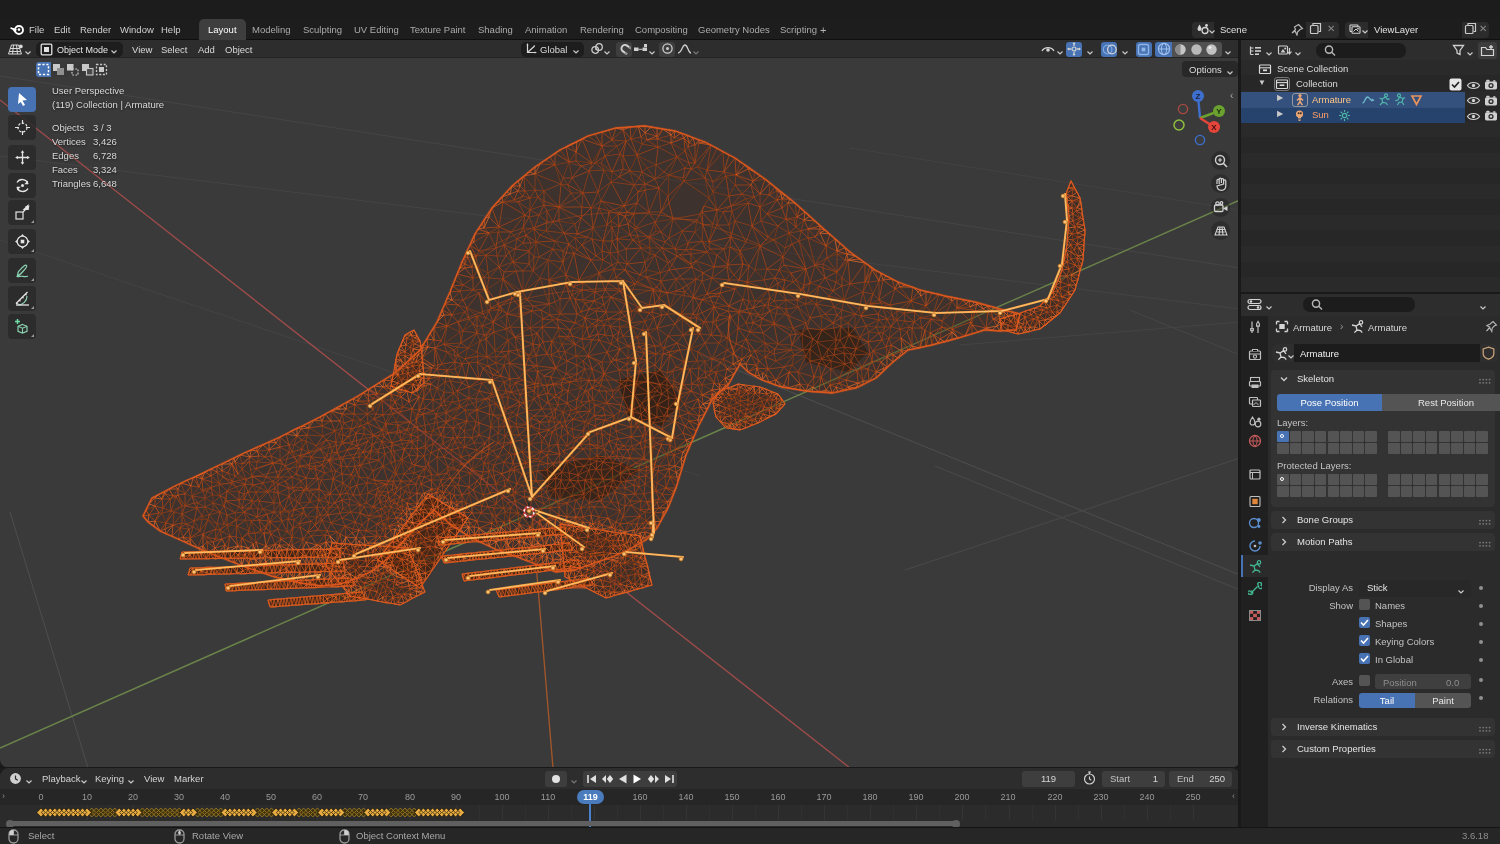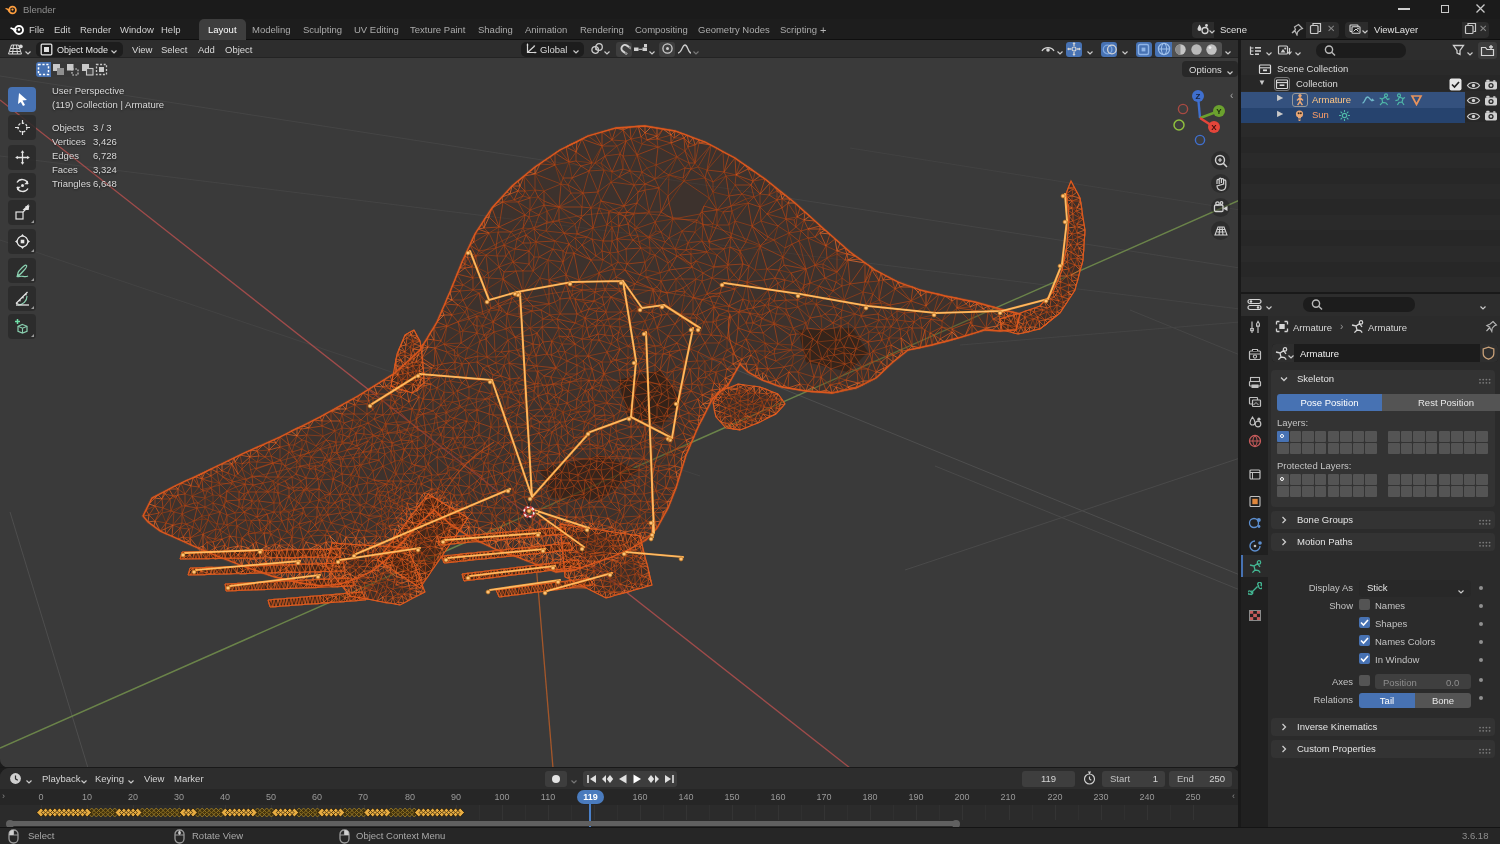--- a/index.html
+++ b/index.html
@@ -51,38 +51,20 @@
 #ruler{position:absolute;left:0;top:21px;width:1240px;height:16px;background:#262626}
 .rn{position:absolute;top:3px;width:30px;text-align:center;font-size:9px;color:#9a9a9a}
 #track{position:absolute;left:0;top:37px;width:1240px;height:15px;background:#2b2b2b}
 #statusbar{left:0;top:827px;width:1500px;height:17px;background:#262626;border-top:1px solid #141414;font-size:9.5px;color:#a9a9a9}
 .sb{position:absolute;top:2px}
 .pbtn{position:absolute;top:2.5px;height:16px;border-radius:3px;background:#3d3d3d;display:flex;align-items:center;justify-content:center}
 .field{position:absolute;background:#3e3e3e;border-radius:3px;height:16px;font-size:9.5px;color:#d5d5d5}
 </style></head><body>
 <div id="app">
 
-<div class="abs" id="titlebar">
-  <div class="abs" style="left:5px;top:4px">
-        <svg width="13" height="11" viewBox="0 0 13 11" style="">
-          <circle cx="7.5" cy="6" r="3.4" fill="none" stroke="#ff9f3f" stroke-width="1.7"></circle>
-          <circle cx="7.5" cy="5.6" r="1.1" fill="#ff9f3f"></circle>
-          <path d="M1 4.2 6 5.8 4 8.2Z" fill="#ff9f3f"></path>
-          <path d="M0.5 4.5 5 6" stroke="#ff9f3f" stroke-width="1.2"></path>
-        </svg>
-      </div>
-  <div class="abs" style="left:23px;top:4px;color:#8f8f8f;font-size:9.5px">Blender</div>
-  <div class="abs" style="left:1398px;top:8px;width:12px;height:1.5px;background:#cfcfcf"></div>
-  <div class="abs" style="left:1441px;top:4.5px;width:8px;height:8px;border:1.1px solid #c9c9c9"></div>
-  <div class="abs" style="left:1475px;top:3px">
-        <svg width="11" height="11" viewBox="0 0 11 11">
-          <path d="M1.5 1.5 9.5 9.5M9.5 1.5 1.5 9.5" stroke="#c9c9c9" stroke-width="1.3"></path>
-        </svg>
-      </div>
-</div>
 
 <div class="abs" id="menubar">
   <div class="abs" style="left:10px;top:4px">
         <svg width="15" height="13" viewBox="0 0 15 13" style="">
           <circle cx="9" cy="7" r="4" fill="none" stroke="#fff" stroke-width="1.9"></circle>
           <circle cx="9" cy="6.6" r="1.3" fill="#fff"></circle>
           <path d="M1 4.6 7 6.6 4.6 9.6Z" fill="#fff"></path>
           <path d="M0.5 5 6 7" stroke="#fff" stroke-width="1.4"></path>
         </svg>
       </div>
@@ -908,38 +890,38 @@
           <path d="M2 5.5 4.5 8 9 3" stroke="#fff" stroke-width="1.6" fill="none"></path>
         </svg>
       </div>
   <div class="lbl" style="left:134px;top:324px">Shapes</div>
   <div class="dot8" style="left:238px;top:328px"></div>
   <div class="cb on" style="left:118px;top:341px">
         <svg width="11" height="11" viewBox="0 0 11 11" style="">
           <path d="M2 5.5 4.5 8 9 3" stroke="#fff" stroke-width="1.6" fill="none"></path>
         </svg>
       </div>
-  <div class="lbl" style="left:134px;top:342px">Names Colors</div>
+  <div class="lbl" style="left:134px;top:342px">Keying Colors</div>
   <div class="dot8" style="left:238px;top:346px"></div>
   <div class="cb on" style="left:118px;top:359px">
         <svg width="11" height="11" viewBox="0 0 11 11" style="">
           <path d="M2 5.5 4.5 8 9 3" stroke="#fff" stroke-width="1.6" fill="none"></path>
         </svg>
       </div>
-  <div class="lbl" style="left:134px;top:360px">In Window</div>
+  <div class="lbl" style="left:134px;top:360px">In Global</div>
   <div class="dot8" style="left:238px;top:364px"></div>
   <div class="rlbl" style="left:40px;top:382px;width:72px">Axes</div>
   <div class="cb" style="left:118px;top:381px"></div>
   <div class="abs" style="left:134px;top:380px;width:96px;height:15px;background:#3f3f3f;border-radius:3px"></div>
   <div class="abs" style="left:142px;top:383px;font-size:9.5px;color:#8e8e8e">Position</div>
   <div class="abs" style="left:205px;top:383px;font-size:9.5px;color:#8e8e8e">0.0</div>
   <div class="dot8" style="left:238px;top:384px"></div>
   <div class="rlbl" style="left:40px;top:400px;width:72px">Relations</div>
   <div class="btn blue" style="left:118px;top:399px;width:56px;border-radius:3px 0 0 3px;height:15px;line-height:15px">Tail</div>
-  <div class="btn" style="left:174px;top:399px;width:56px;border-radius:0 3px 3px 0;height:15px;line-height:15px">Bone</div>
+  <div class="btn" style="left:174px;top:399px;width:56px;border-radius:0 3px 3px 0;height:15px;line-height:15px">Paint</div>
   <div class="dot8" style="left:238px;top:402px"></div>
 
   <div class="panel" style="top:424px;height:18px">
     <svg class="parrow" viewBox="0 0 8 8">
           <path d="M2.5 1 5.5 4 2.5 7" stroke="#ccc" stroke-width="1.3" fill="none"></path>
         </svg>
     <div class="phead">Inverse Kinematics</div>
     <div class="abs ib" style="left:207px;top:6px"><svg width="14" height="7" viewBox="0 0 14 7" style="">
             <g fill="#7a7a7a">
               <circle cx="2" cy="1.6" r="0.9"></circle>

